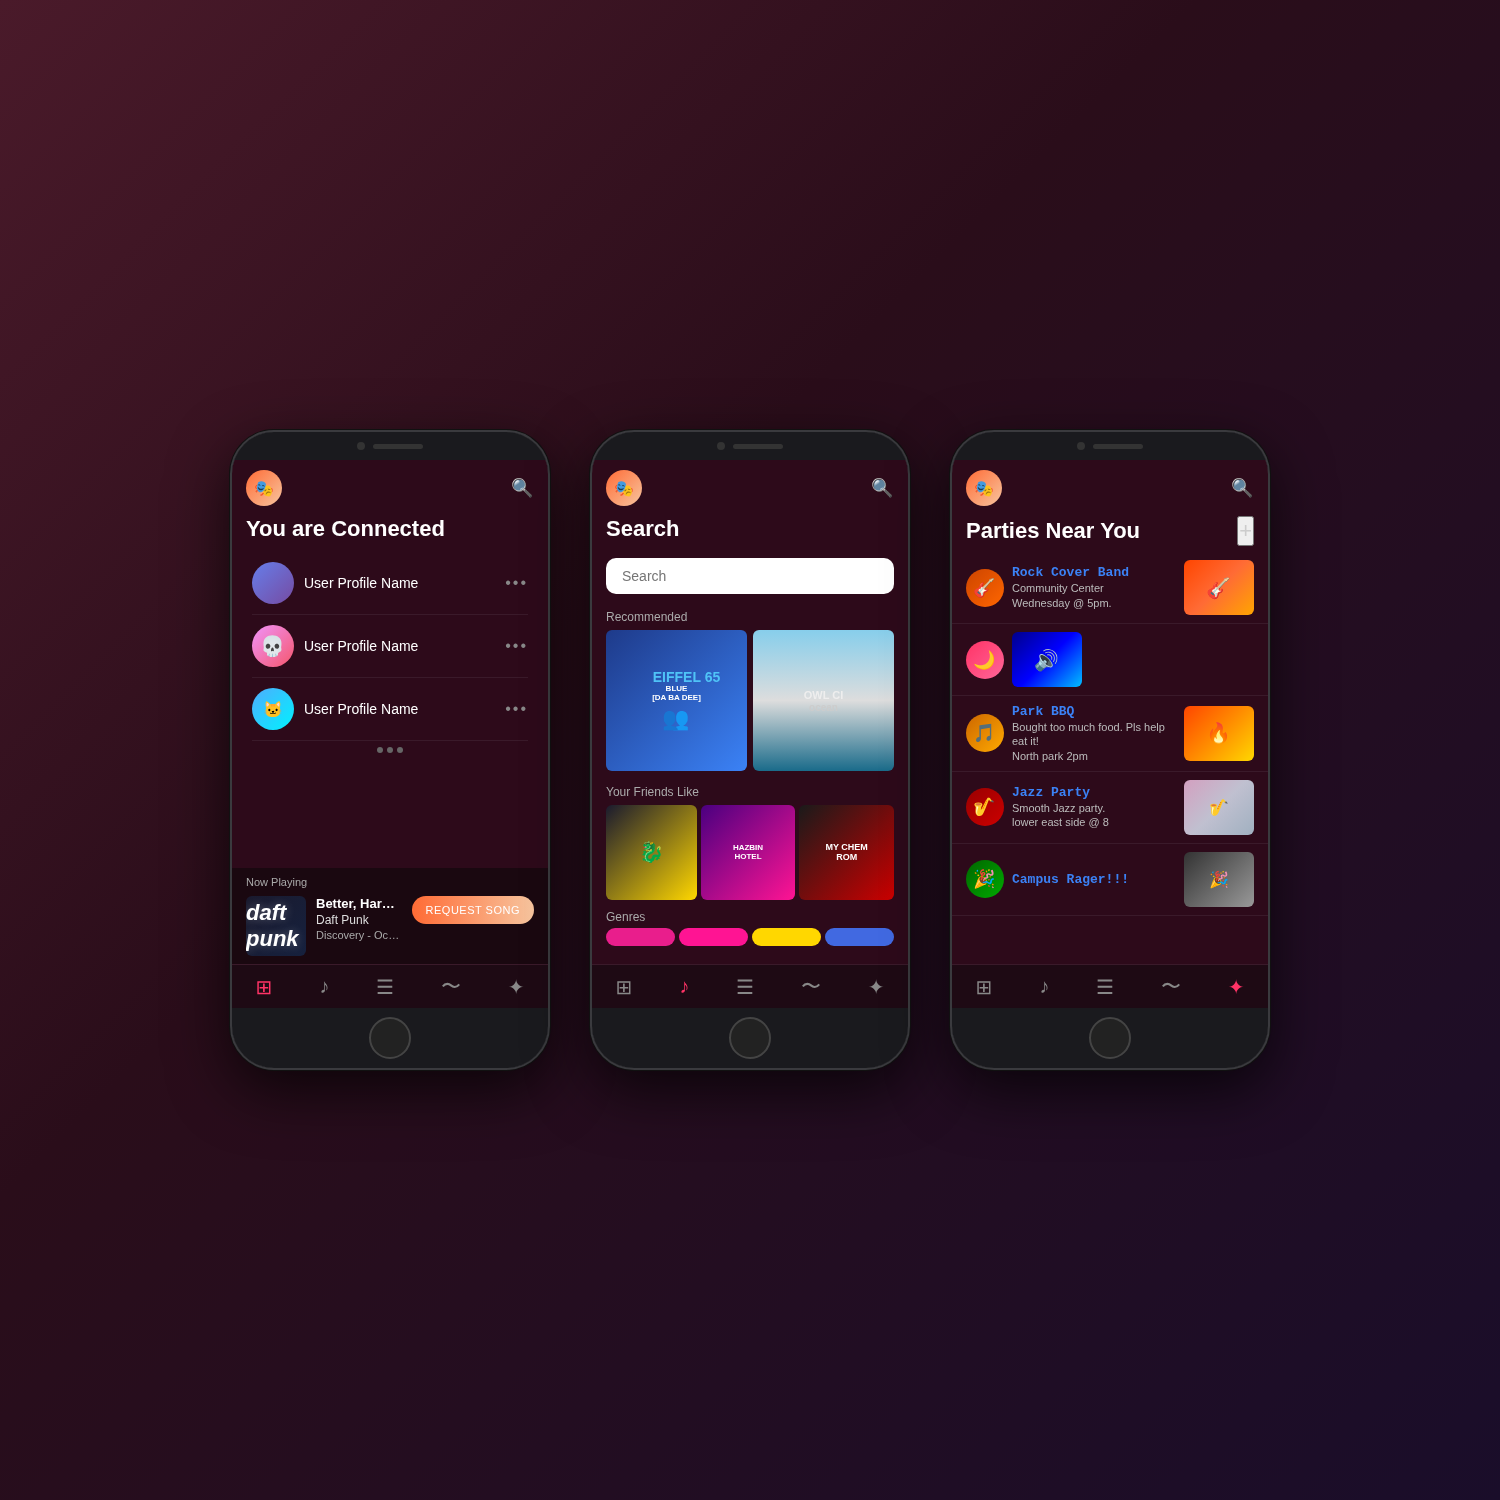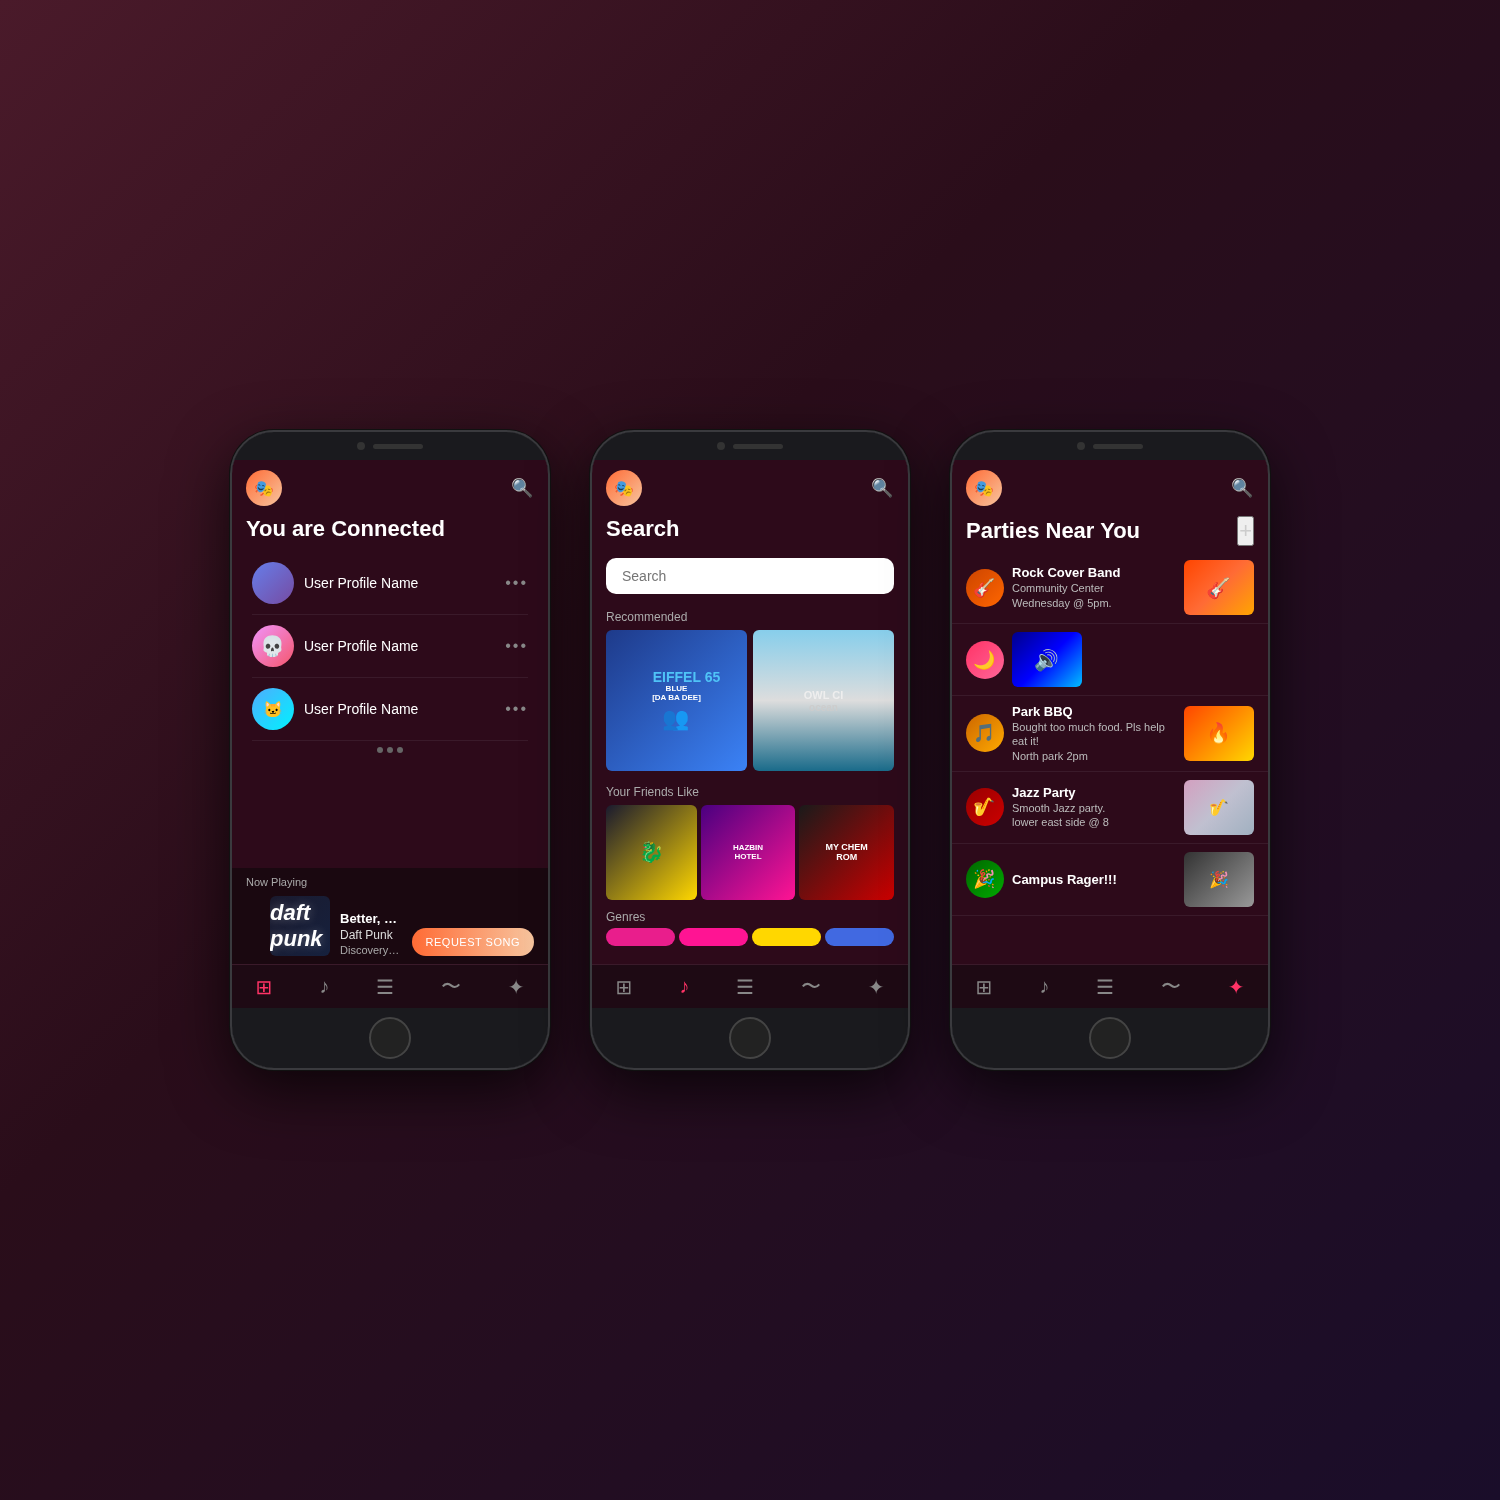--- a/index.html
+++ b/index.html
@@ -211,23 +211,22 @@
     }
 
     .now-playing-label {
       color: #aaa;
       font-size: 11px;
       margin-bottom: 8px;
     }
 
     .now-playing-card {
       display: flex;
-      align-items: flex-end;
+      align-items: flex-start;
       gap: 10px;
-      margin-left: 24px;
     }
 
     .album-art {
       width: 60px;
       height: 60px;
       border-radius: 6px;
       overflow: hidden;
       flex-shrink: 0;
       background: #000;
     }
@@ -468,23 +467,24 @@
       justify-content: center;
       overflow: hidden;
     }
 
     .party-info {
       flex: 1;
       overflow: hidden;
     }
 
     .party-name {
-      color: #ffffff;
+      color: #3b82f6;
       font-size: 13px;
       font-weight: 700;
+      font-family: Liberation Mono, monospace;
     }
 
     .party-detail {
       color: #bbb;
       font-size: 11px;
       margin-top: 1px;
       line-height: 1.3;
     }
 
     .party-image {

